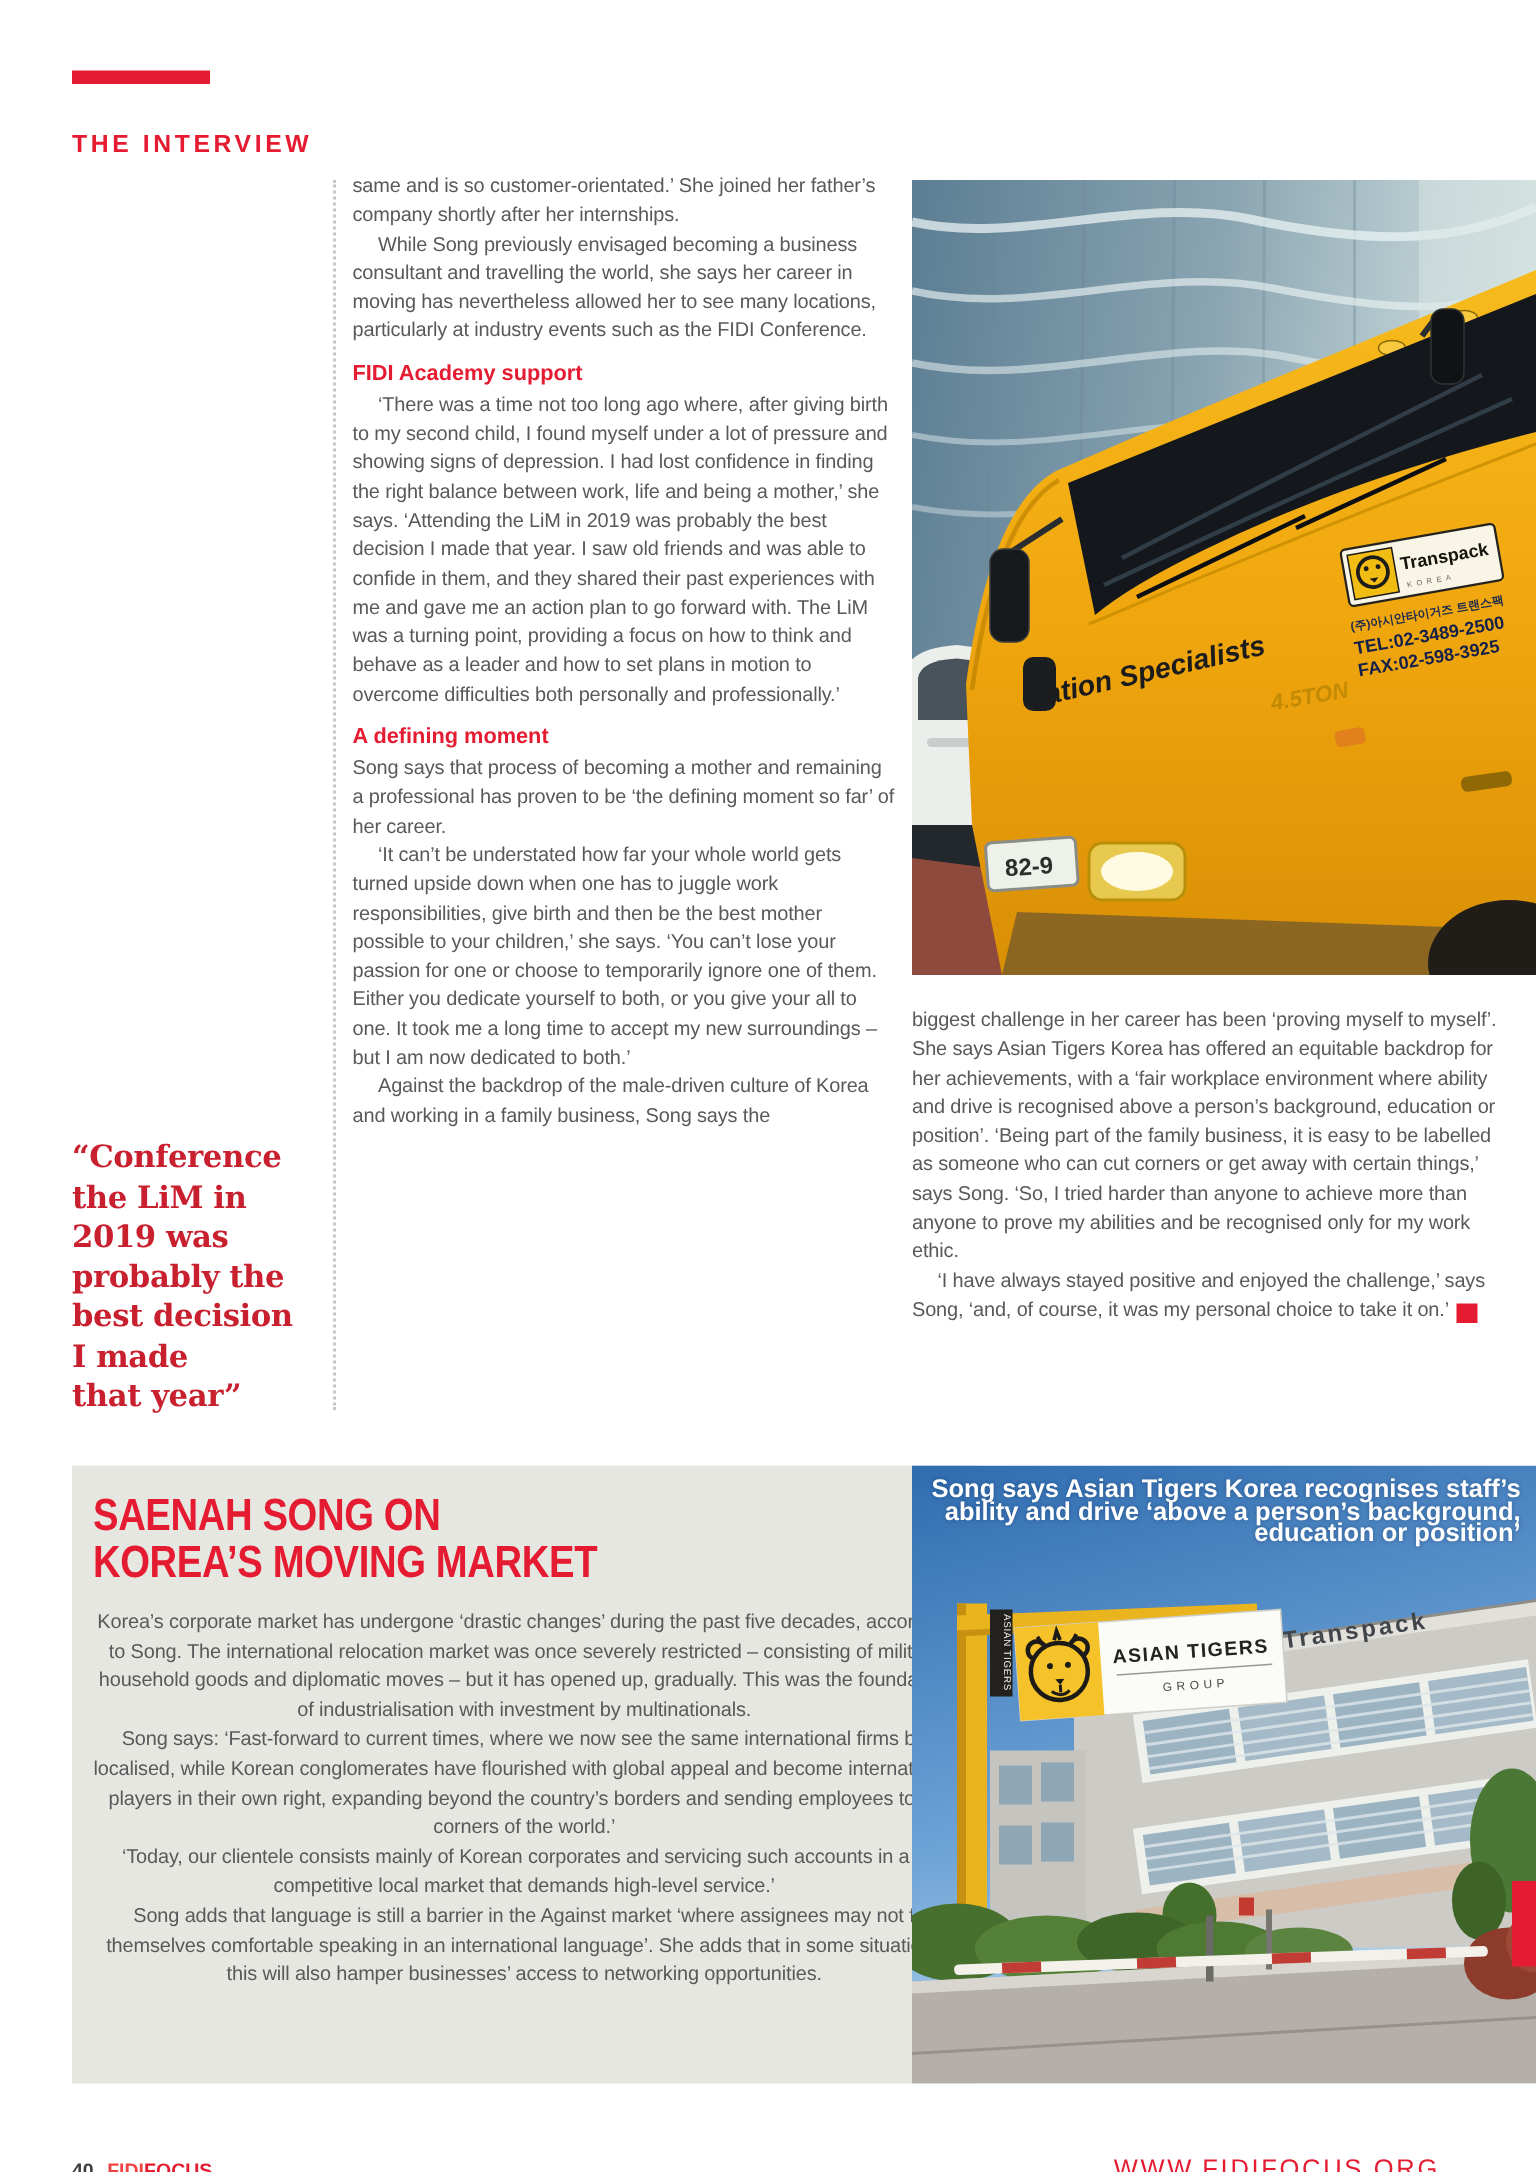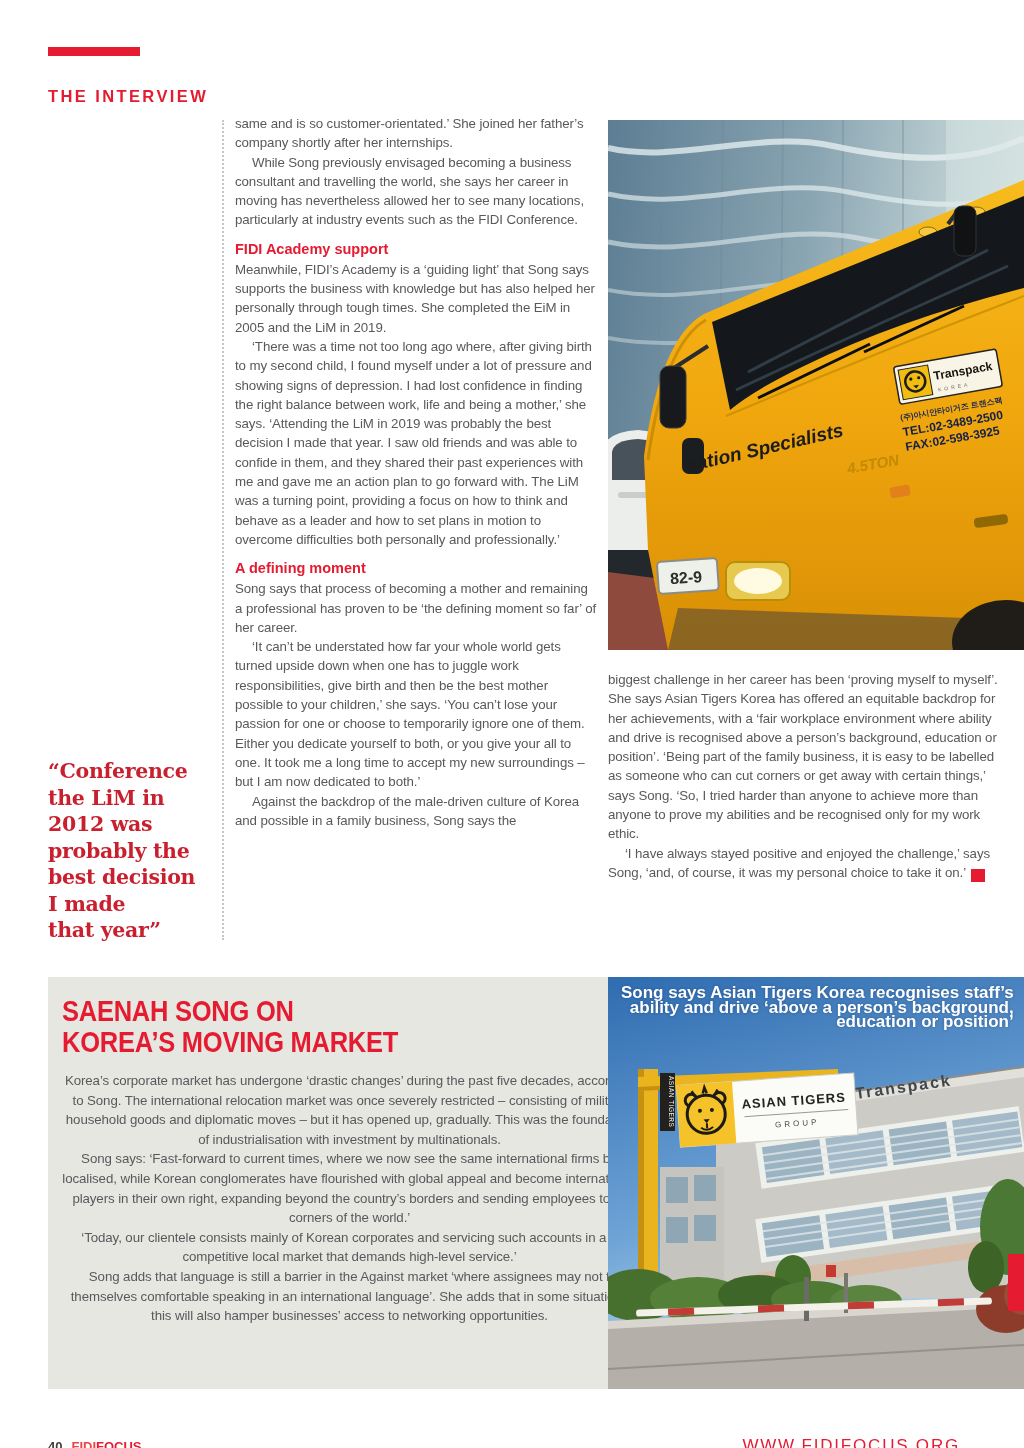--- a/index.html
+++ b/index.html
@@ -61,37 +61,36 @@
 <div class="page">
 
   <div class="red-bar"></div>
   <div class="section-label">THE INTERVIEW</div>
 
   <div class="col-rule"></div>
 
   <aside class="pull-quote">
     <span>“Conference</span>
     <span>the LiM in</span>
-    <span>2012 was</span>
+    <span>2019 was</span>
     <span>probably the</span>
     <span>best decision</span>
     <span>I made</span>
     <span>that year”</span>
   </aside>
 
   <section class="textcol col1">
     <p>same and is so customer-orientated.’ She joined her father’s company shortly after her internships.</p>
     <p class="ind">While Song previously envisaged becoming a business consultant and travelling the world, she says her career in moving has nevertheless allowed her to see many locations, particularly at industry events such as the FIDI Conference.</p>
     <h3>FIDI Academy support</h3>
-    <p>Meanwhile, FIDI’s Academy is a ‘guiding light’ that Song says supports the business with knowledge but has also helped her personally through tough times. She completed the EiM in 2005 and the LiM in 2019.</p>
     <p class="ind">‘There was a time not too long ago where, after giving birth to my second child, I found myself under a lot of pressure and showing signs of depression. I had lost confidence in finding the right balance between work, life and being a mother,’ she says. ‘Attending the LiM in 2019 was probably the best decision I made that year. I saw old friends and was able to confide in them, and they shared their past experiences with me and gave me an action plan to go forward with. The LiM was a turning point, providing a focus on how to think and behave as a leader and how to set plans in motion to overcome difficulties both personally and professionally.’</p>
     <h3>A defining moment</h3>
     <p>Song says that process of becoming a mother and remaining a professional has proven to be ‘the defining moment so far’ of her career.</p>
     <p class="ind">‘It can’t be understated how far your whole world gets turned upside down when one has to juggle work responsibilities, give birth and then be the best mother possible to your children,’ she says. ‘You can’t lose your passion for one or choose to temporarily ignore one of them. Either you dedicate yourself to both, or you give your all to one. It took me a long time to accept my new surroundings – but I am now dedicated to both.’</p>
-    <p class="ind">Against the backdrop of the male-driven culture of Korea and possible in a family business, Song says the</p>
+    <p class="ind">Against the backdrop of the male-driven culture of Korea and working in a family business, Song says the</p>
   </section>
 
   <figure class="truck-photo">
     <svg viewBox="0 0 416 530" width="416" height="530">
       <defs>
         <linearGradient id="glassg" x1="0" y1="0" x2="1" y2="0.15">
           <stop offset="0" stop-color="#5c7d93"></stop>
           <stop offset="0.5" stop-color="#8aa5b2"></stop>
           <stop offset="0.8" stop-color="#b7cbcf"></stop>
           <stop offset="1" stop-color="#cfdedd"></stop>

